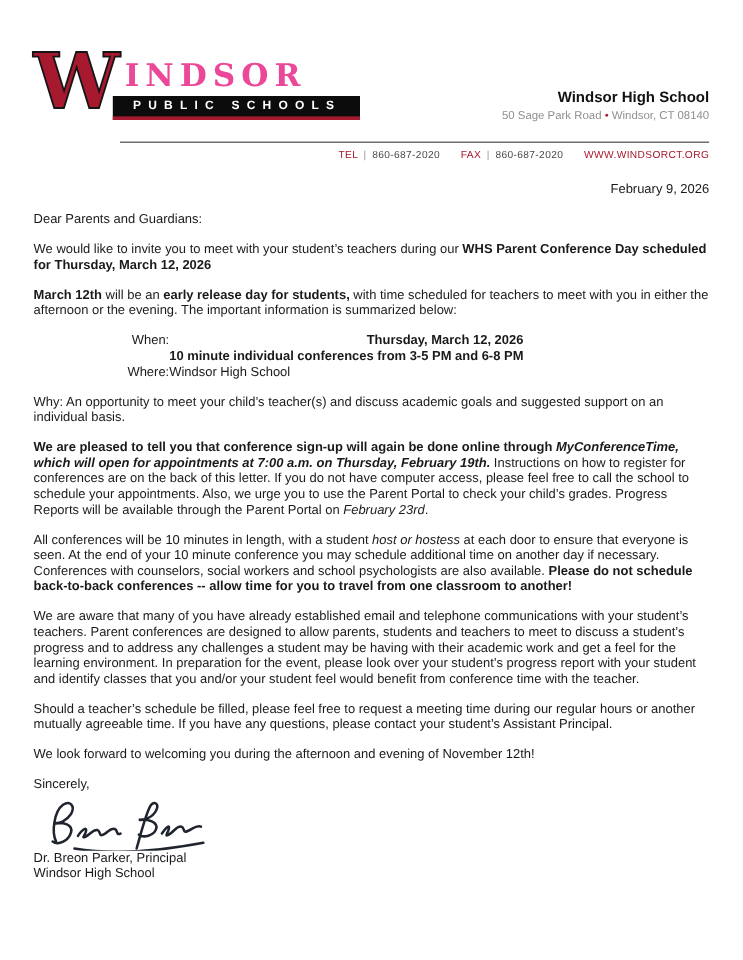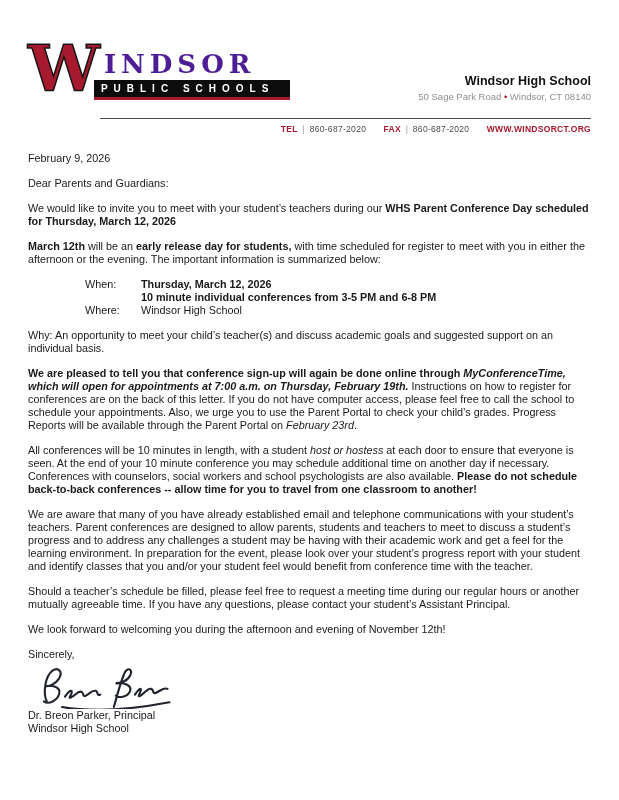--- a/index.html
+++ b/index.html
@@ -11,49 +11,49 @@
   .header { display:flex; justify-content:space-between; align-items:flex-start; }
   .logo { display:flex; align-items:flex-start; }
   .logo-w {
     font-family:"DejaVu Serif", serif; font-weight:bold;
     font-size:64px; line-height:58px; color:#a6192e;
     -webkit-text-stroke:1.5px #151515;
   }
   .logo-col { margin-left:-6px; padding-top:12px; }
   .logo-indsor {
     font-family:"DejaVu Serif", serif; font-weight:bold;
-    font-size:26px; line-height:25px; letter-spacing:5px; color:#4c1d95;
+    font-size:26px; line-height:25px; letter-spacing:5px; color:#ec4899;
     padding-left:10px;
   }
   .logo-banner {
     display:inline-block; background:#0c0c0c; color:#fff;
     font-size:10px; font-weight:bold; letter-spacing:6px;
-    padding:3px 16px 3px 7px; margin-top:3px;
+    padding:3px 16px 3px 17px; margin-top:3px;
     border-bottom:3px solid #a6192e;
   }
   .school-block { text-align:right; margin-top:34px; }
   .school-name { font-size:12.5px; font-weight:bold; color:#111; }
   .school-address { font-size:9.5px; color:#8f8f8f; margin-top:3px; }
   .school-address .bullet { color:#a6192e; }
 
   .rule { border-top:1px solid #4a4a4a; margin:16px 0 5px 72px; }
   .contact-line { text-align:right; font-size:8.5px; color:#4a4a4a; letter-spacing:0.3px; }
-  .contact-line .red { color:#a6192e; font-weight:bold; }
+  .contact-line .red { color:#a6192e; font-weight:normal; }
   .contact-line .sep { color:#999; margin:0 2px; }
   .contact-line .gap { display:inline-block; width:12px; }
 
   
   .letter-body { margin-top:18px; font-size:10.8px; line-height:13px; color:#1a1a1a; }
   .letter-body p { margin:0 0 12px 0; }
-  .date { margin-bottom:15px; }
+  .date { margin-bottom:15px;text-align:right; }
   .salutation { margin-bottom:14px; }
   .b { font-weight:bold; }
   .i { font-style:italic; }
 
-  .info-table { margin:0 0 12px 0; }
+  .info-table { margin:0 0 12px 0;text-align:right; }
   .info-row { display:flex; padding-left:57px; }
   .info-label { width:56px; flex:none; }
   .info-value div { line-height:13px; }
 
   .closing { margin-bottom:2px !important; }
   .signature { margin:2px 0 0 2px; }
   .signature svg { display:block; }
   .signer { margin:0 !important; line-height:13px; }
 </style>
 </head>
@@ -91,21 +91,21 @@
     <span>860-687-2020</span>
     <span class="gap"></span>
     <span class="red">WWW.WINDSORCT.ORG</span>
   </div>
 
   <div class="letter-body">
     <p class="date">February 9, 2026</p>
     <p class="salutation">Dear Parents and Guardians:</p>
 
     <p><span>We would like to invite you to meet with your student’s teachers during our </span><span class="b">WHS Parent Conference Day scheduled for Thursday, March 12, 2026</span></p>
-    <p><span class="b">March 12th</span><span> will be an </span><span class="b">early release day for students,</span><span> with time scheduled for register to meet with you in either the afternoon or the evening.  The important information is summarized below:</span></p>
+    <p><span class="b">March 12th</span><span> will be an </span><span class="b">early release day for students,</span><span> with time scheduled for teachers to meet with you in either the afternoon or the evening.  The important information is summarized below:</span></p>
 
     <div class="info-table">
       <div class="info-row">
         <div class="info-label">When:</div>
         <div class="info-value">
           <div><span class="b">Thursday, March 12, 2026</span></div>
           <div><span class="b">10 minute individual conferences from 3-5 PM and 6-8 PM</span></div>
         </div>
       </div>
       <div class="info-row">

